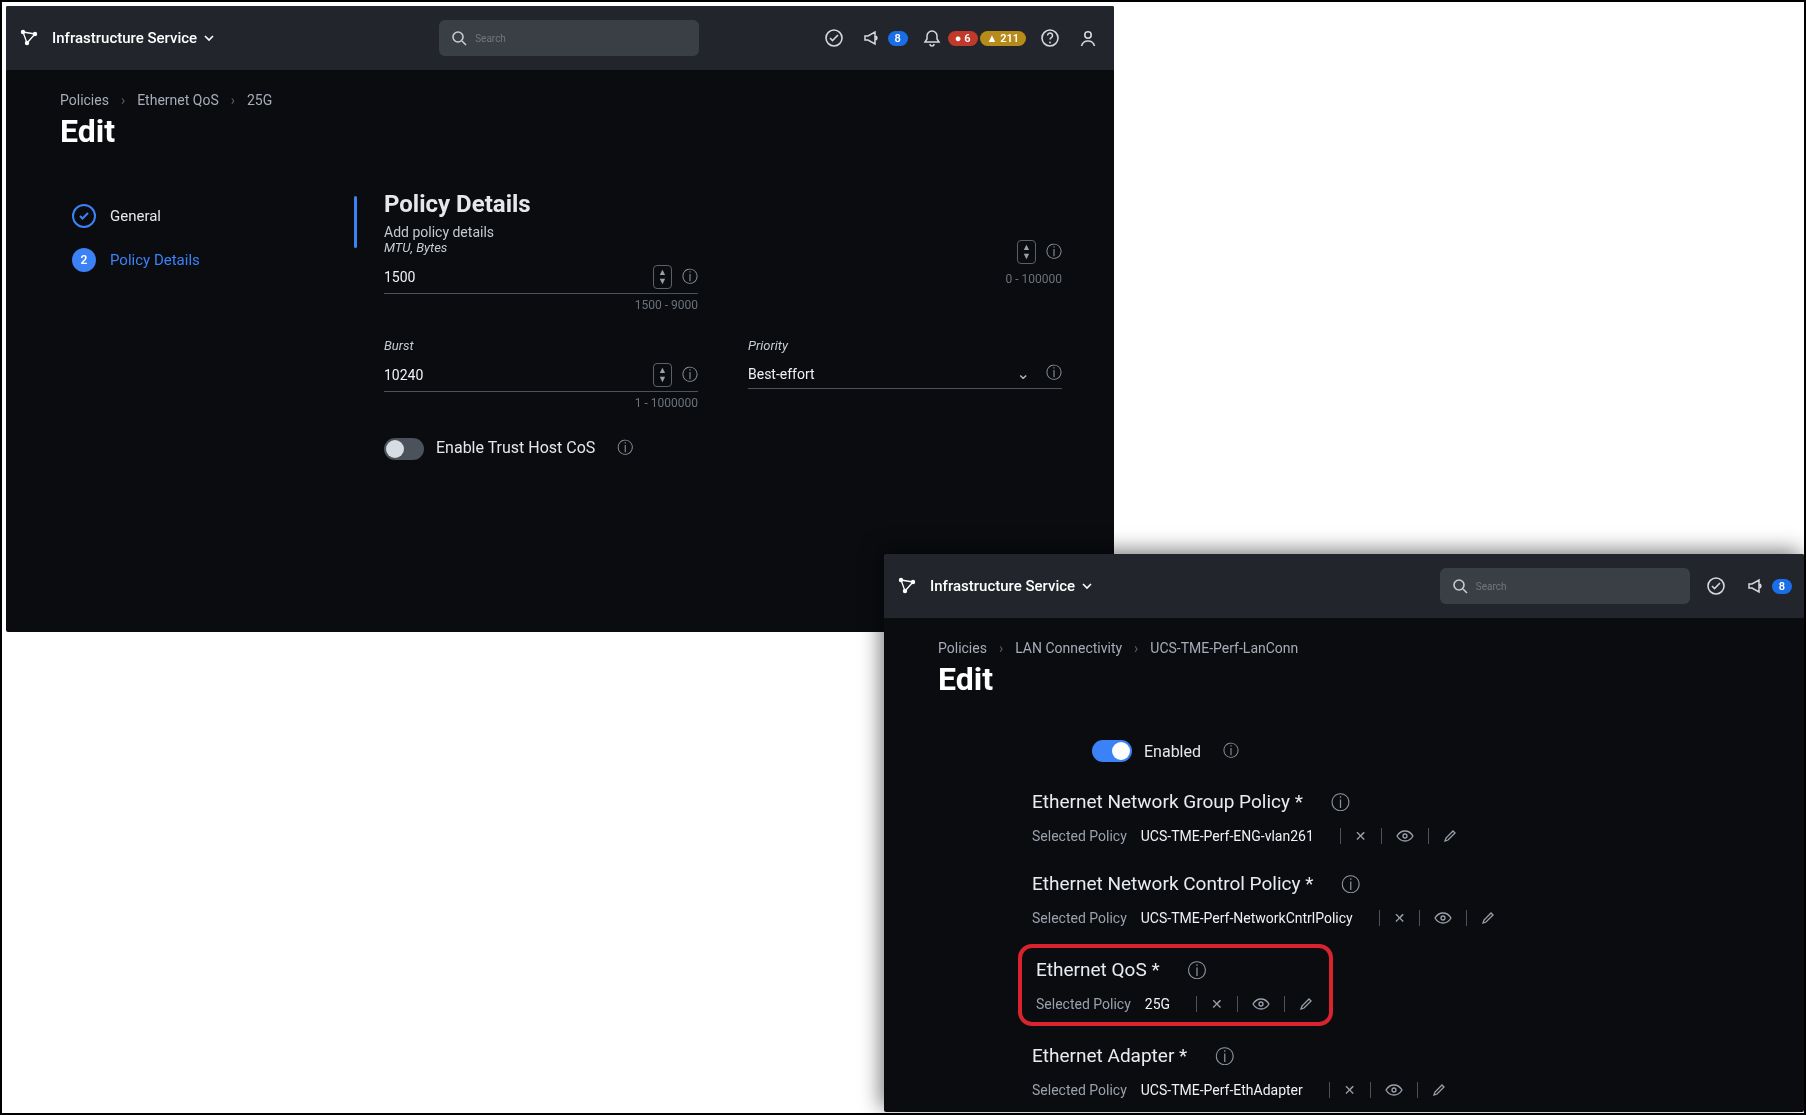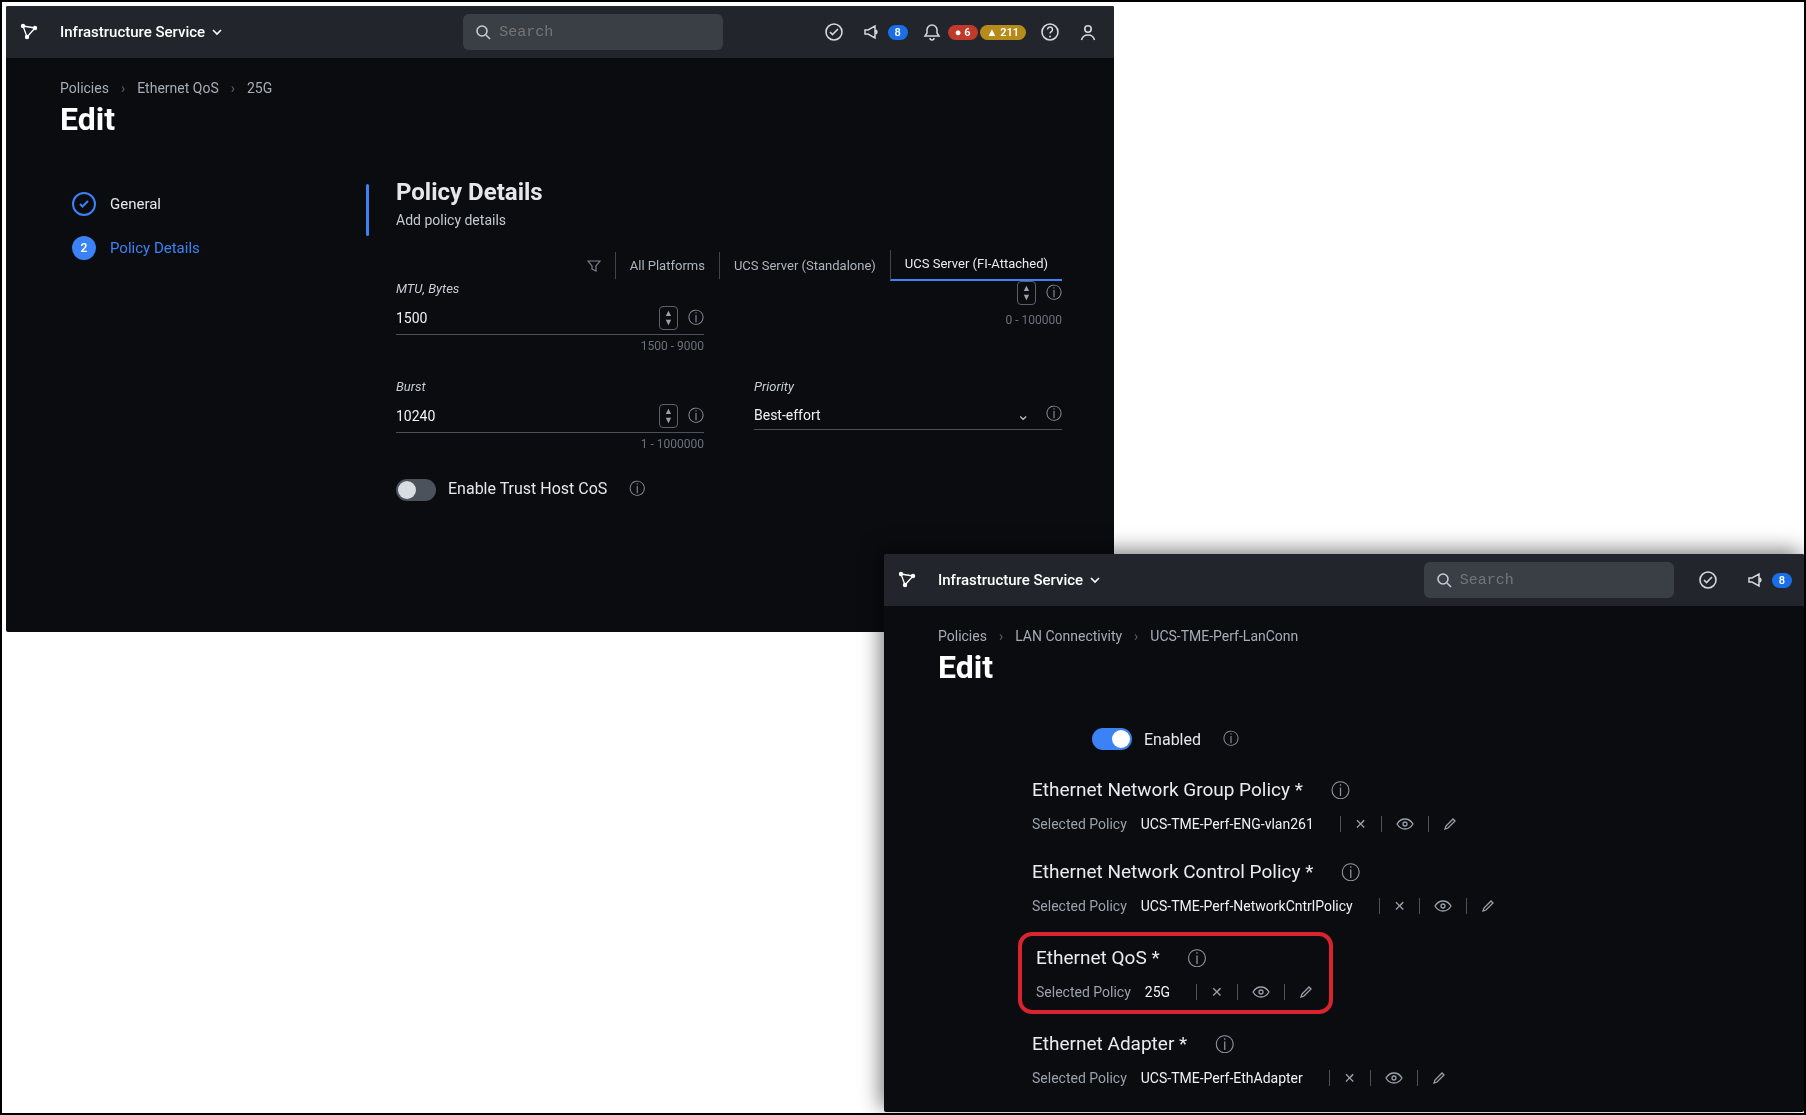--- a/index.html
+++ b/index.html
@@ -2,40 +2,40 @@
 <html><head>
 <meta charset="utf-8">
 <style>
   * { box-sizing: border-box; margin: 0; padding: 0; font-family: -apple-system, BlinkMacSystemFont, "Segoe UI", Roboto, sans-serif; }
   body { background: #fff; width: 1806px; height: 1115px; position: relative; overflow: hidden; border: 2px solid #000; }
 
   .window { position: absolute; background: #0a0c10; color: #e5e7eb; overflow: hidden; border-radius: 2px; }
   .win1 { left: 4px; top: 4px; width: 1108px; height: 626px; }
   .win2 { left: 882px; top: 552px; width: 920px; height: 558px; box-shadow: -4px -4px 20px rgba(0,0,0,0.5); }
 
-  .topbar { height: 52px; background: #22262c; display: flex; align-items: center; padding: 0 12px; gap: 20px; }
+  .topbar { height: 64px; background: #22262c; display: flex; align-items: center; padding: 0 12px; gap: 12px; }
   .brand-icon { width: 22px; height: 22px; display:flex; align-items:center; justify-content:center; }
   .service-label { font-size: 15px; font-weight: 500; color: #fff; display:flex; align-items:center; gap:6px; }
   .chev-down { display:inline-block; }
   .spacer-sm { width: 200px; }
   .searchbox { display:flex; align-items:center; background:#3a3f46; border-radius:6px; height:36px; padding:0 12px; gap:8px; color:#b9bec6; }
   .win1 .searchbox { width: 260px; }
   .win2 .searchbox { width: 250px; }
-  .searchbox input { background:transparent; border:none; outline:none; color:#5eead4; font-size:15px; flex:1;font-family:Liberation Mono, monospace; }
+  .searchbox input { background:transparent; border:none; outline:none; color:#5eead4; font-size:10px; flex:1; }
   .iconbtn { width:28px; height:28px; display:flex; align-items:center; justify-content:center; color:#d4d8de; position:relative; }
   .badge { font-size:11px; padding:1px 7px; border-radius:10px; color:#fff; font-weight:600; margin-left:-2px; }
   .badge-blue{background:#1a6fe8;} .badge-red{background:#c0392b;} .badge-yel{background:#b78b1a;}
   .topbar .right { display:flex; align-items:center; gap:10px; margin-left:auto; }
   .top-group{display:flex;align-items:center;gap:4px;}
 
   .crumbs { padding: 22px 54px 0; display:flex; align-items:center; gap:12px; color:#a6adb8; font-size:14px; }
   .crumbs .sep{color:#5a616b;}
   .page-title { padding: 4px 54px 18px; font-size:32px; font-weight:700; color:#fff; }
 
-  .body { display:flex; padding: 0 48px; gap:12px; height: calc(100% - 150px); }
+  .body { display:flex; padding: 0 48px; gap:0; height: calc(100% - 150px); }
   .leftnav { width: 300px; padding-top: 26px; }
   .step { display:flex; align-items:center; gap:14px; padding:10px 18px; font-size:15px; }
   .step .circ{ width:24px;height:24px;border-radius:50%;display:flex;align-items:center;justify-content:center;font-size:12px;font-weight:600; }
   .step.done .circ{ border:2px solid #3b82f6; color:#3b82f6; background:transparent; }
   .step.active .circ{ background:#3b82f6; color:#fff; }
   .step.active { color:#3b82f6; }
 
   .mainpane { flex:1; padding: 22px 4px 0 30px; border-left: 0; position:relative; }
   .mainpane::before{ content:""; position:absolute; left:0; top:28px; width:3px; height:52px; background:#3b82f6; border-radius:2px; }
   .h1 { font-size:24px; font-weight:700; margin-bottom:6px; }
@@ -180,30 +180,20 @@
       <div class="step active">
         <span class="circ">2</span>
         <span>Policy Details</span>
       </div>
     </div>
 
     <div class="mainpane">
       <div class="h1">Policy Details</div>
       <div class="sub">Add policy details</div>
 
-      <div class="plat-tabs">
-        <span class="filtericon">
-            <svg width="14" height="14" viewBox="0 0 14 14">
-              <path d="M1 2h12L9 7v5l-4-2V7L1 2z" stroke="#7a828d" stroke-width="1.2" fill="none"></path>
-            </svg>
-          </span>
-        <span class="ptab">All Platforms</span>
-        <span class="ptab">UCS Server (Standalone)</span>
-        <span class="ptab active">UCS Server (FI-Attached)</span>
-      </div>
 
 
       <div class="fields">
         <div class="field">
           <div class="flabel">MTU, Bytes</div>
           <div class="finput">
             <span class="val">1500</span>
             <span class="stepper">
                 <span>▲</span>
                 <span>▼</span>

